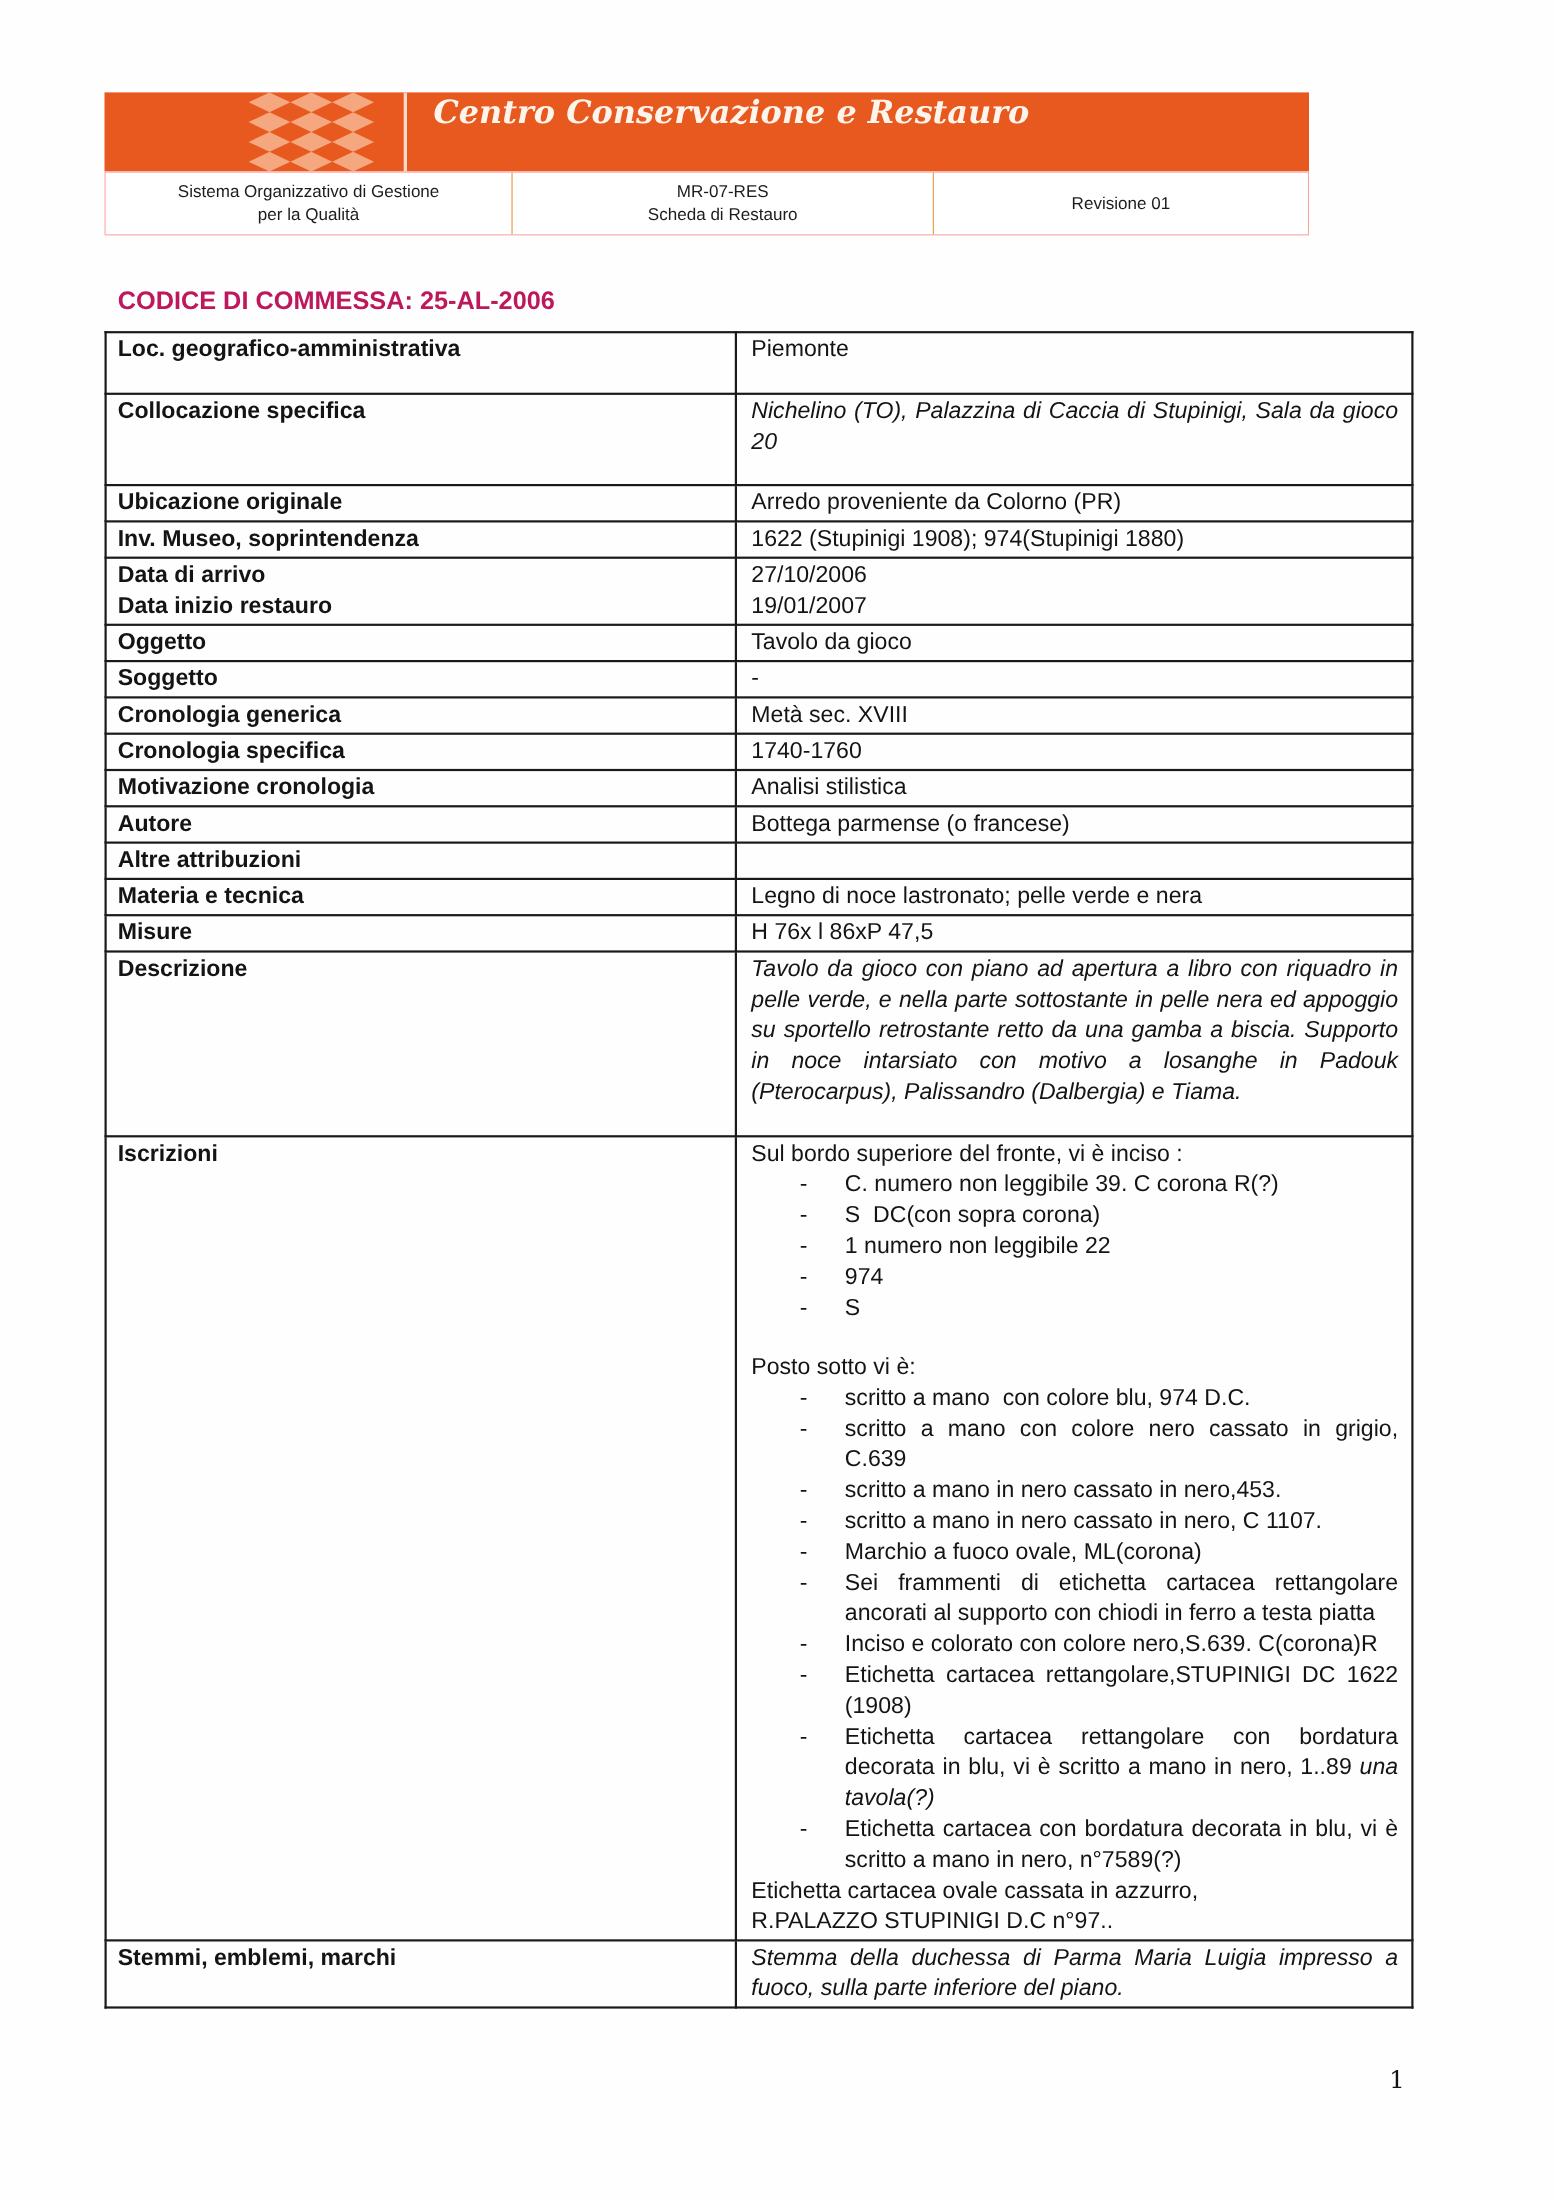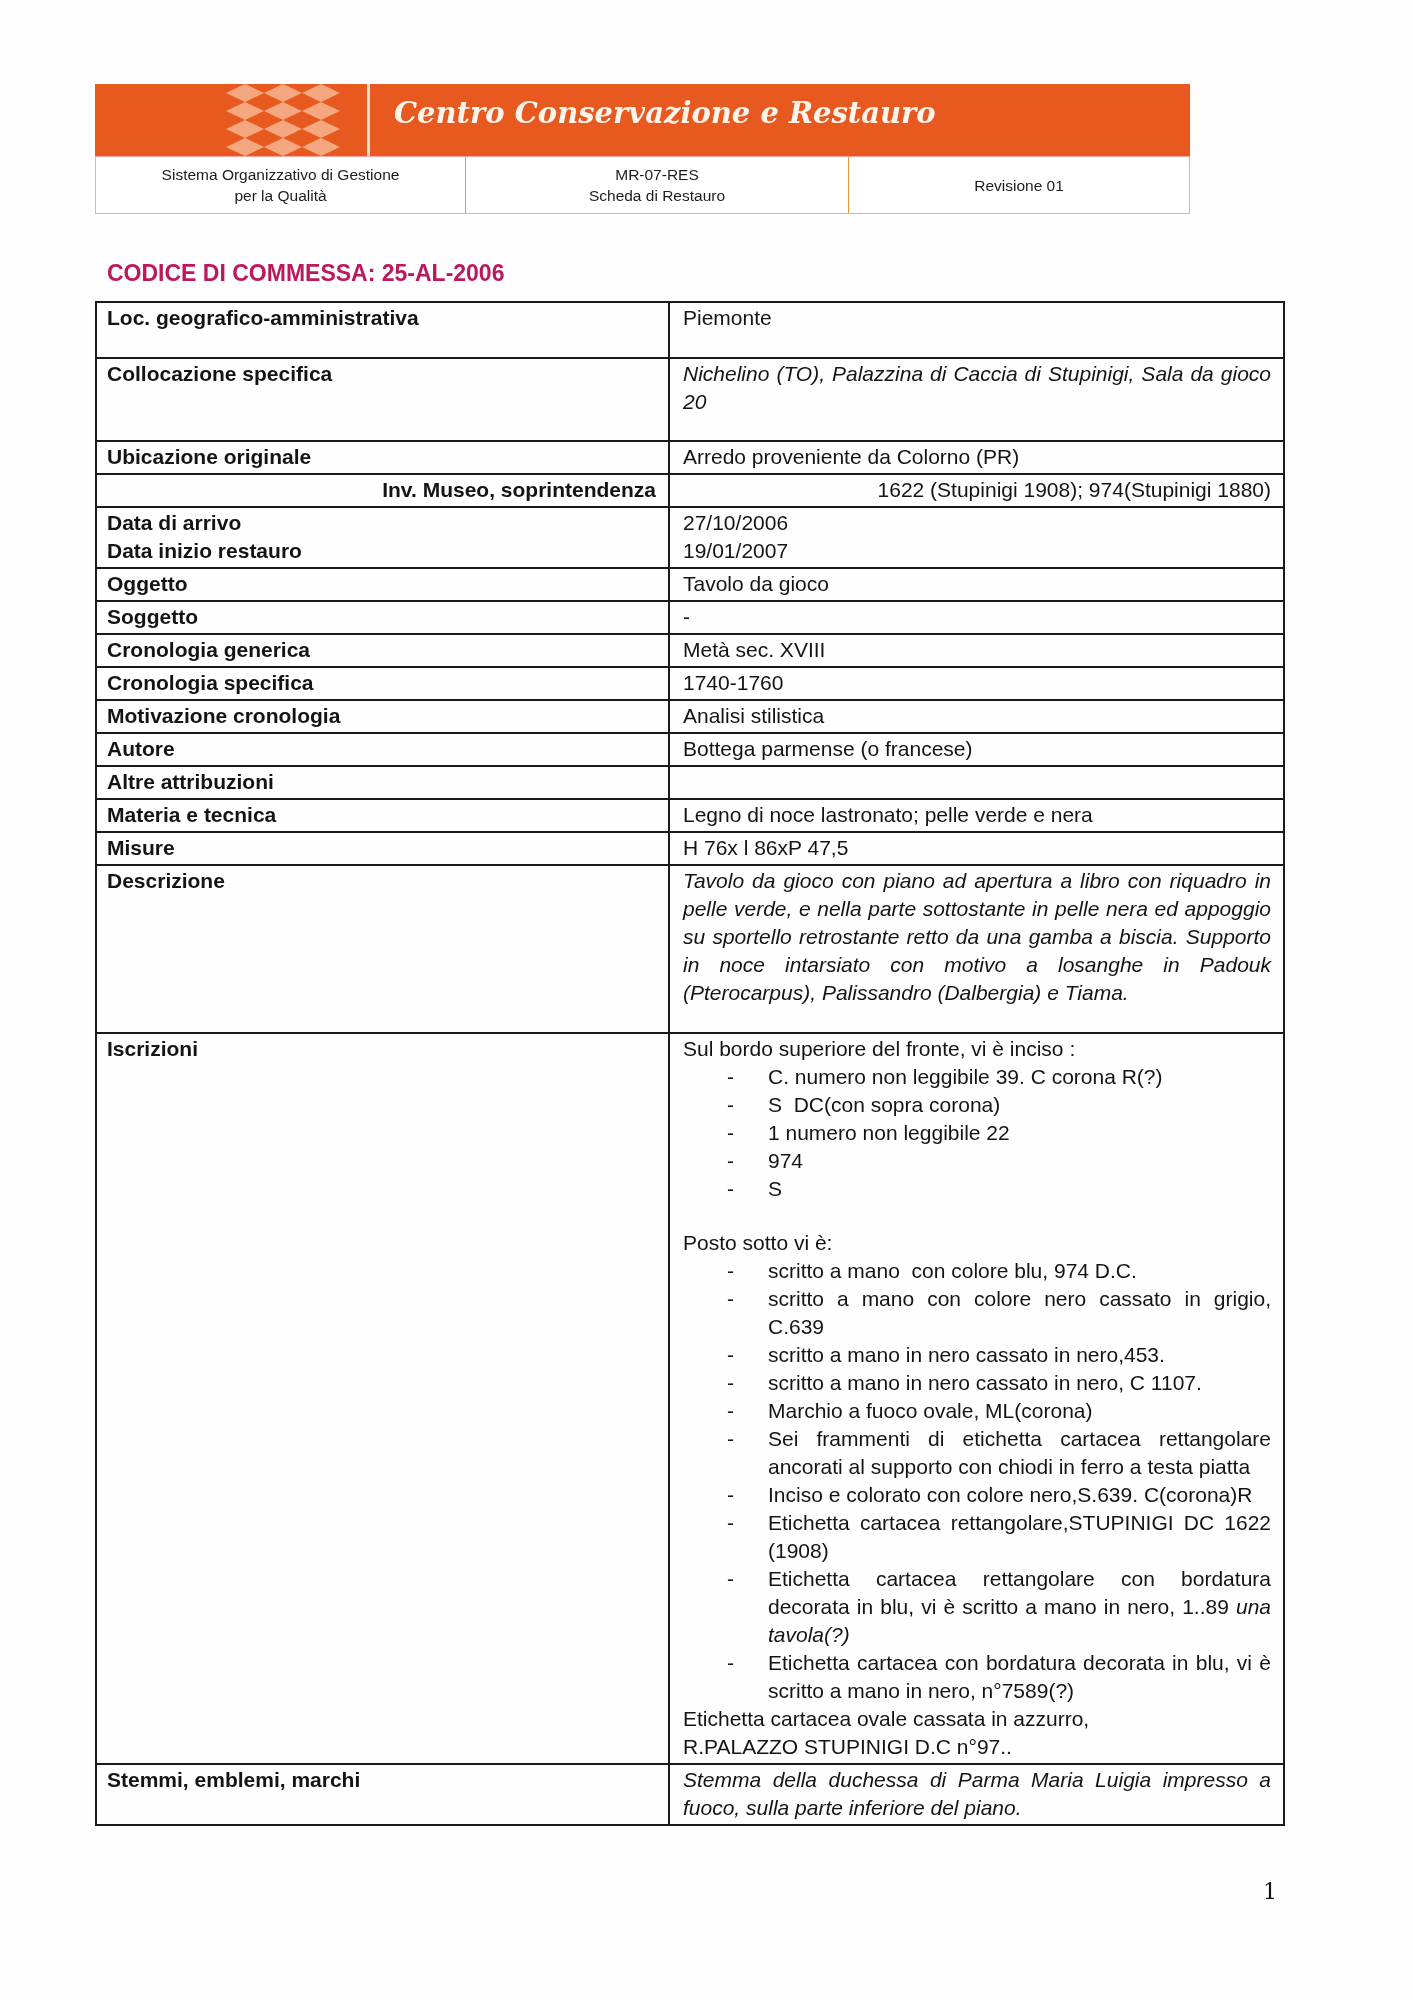--- a/index.html
+++ b/index.html
@@ -4,21 +4,21 @@
 <style>
   html,body{margin:0;padding:0;background:#ffffff;}
   .page{
     position:relative;width:1413px;height:2000px;background:#fefefe;
     font-family:"Liberation Sans",sans-serif;color:#141414;overflow:hidden;
   }
   
   .banner{position:absolute;left:95px;top:84px;width:1095px;height:72px;background:#E8591F;overflow:hidden;}
   .logo{position:absolute;left:131px;top:0;width:114px;height:72px;}
   .banner-divider{position:absolute;left:272px;top:0;width:3px;height:72px;background:#F6DCC6;}
-  .brand{position:absolute;left:299px;top:11px;width:790px;}
+  .brand{position:absolute;left:299px;top:0;width:790px;}
   .brand1{font-family:"DejaVu Serif",serif;font-style:italic;font-weight:700;
           font-size:29px;line-height:31px;color:#FDF5EC;margin-top:3px;white-space:nowrap;}
   .brand2{font-family:"DejaVu Serif",serif;font-size:54px;line-height:48px;color:#F2A47A;
           letter-spacing:1px;margin-top:-3px;white-space:nowrap;}
   
   .hdr-cells{position:absolute;left:95px;top:156px;width:1095px;height:58px;display:flex;
              border:1px solid #fca5a5;box-sizing:border-box;background:#fff;}
   .hdr-cell{box-sizing:border-box;display:flex;flex-direction:column;justify-content:center;
             text-align:center;font-size:15.5px;line-height:21px;color:#1c1c1c;}
   .hdr-cell+.hdr-cell{border-left:1px solid #E8953F;}
@@ -110,21 +110,21 @@
           </td>
         </tr>
         <tr style="height: 28px;">
           <td class="lbl">
             <div>Ubicazione originale</div>
           </td>
           <td class="val">
             <div class="val-line">Arredo proveniente da Colorno (PR)</div>
           </td>
         </tr>
-        <tr style="height: 29px; text-align: right;">
+        <tr style="height: 29px;">
           <td class="lbl">
             <div>Inv. Museo, soprintendenza</div>
           </td>
           <td class="val">
             <div class="val-line">1622 (Stupinigi 1908); 974(Stupinigi 1880)</div>
           </td>
         </tr>
         <tr style="height: 56px;">
           <td class="lbl">
             <div>Data di arrivo</div>

